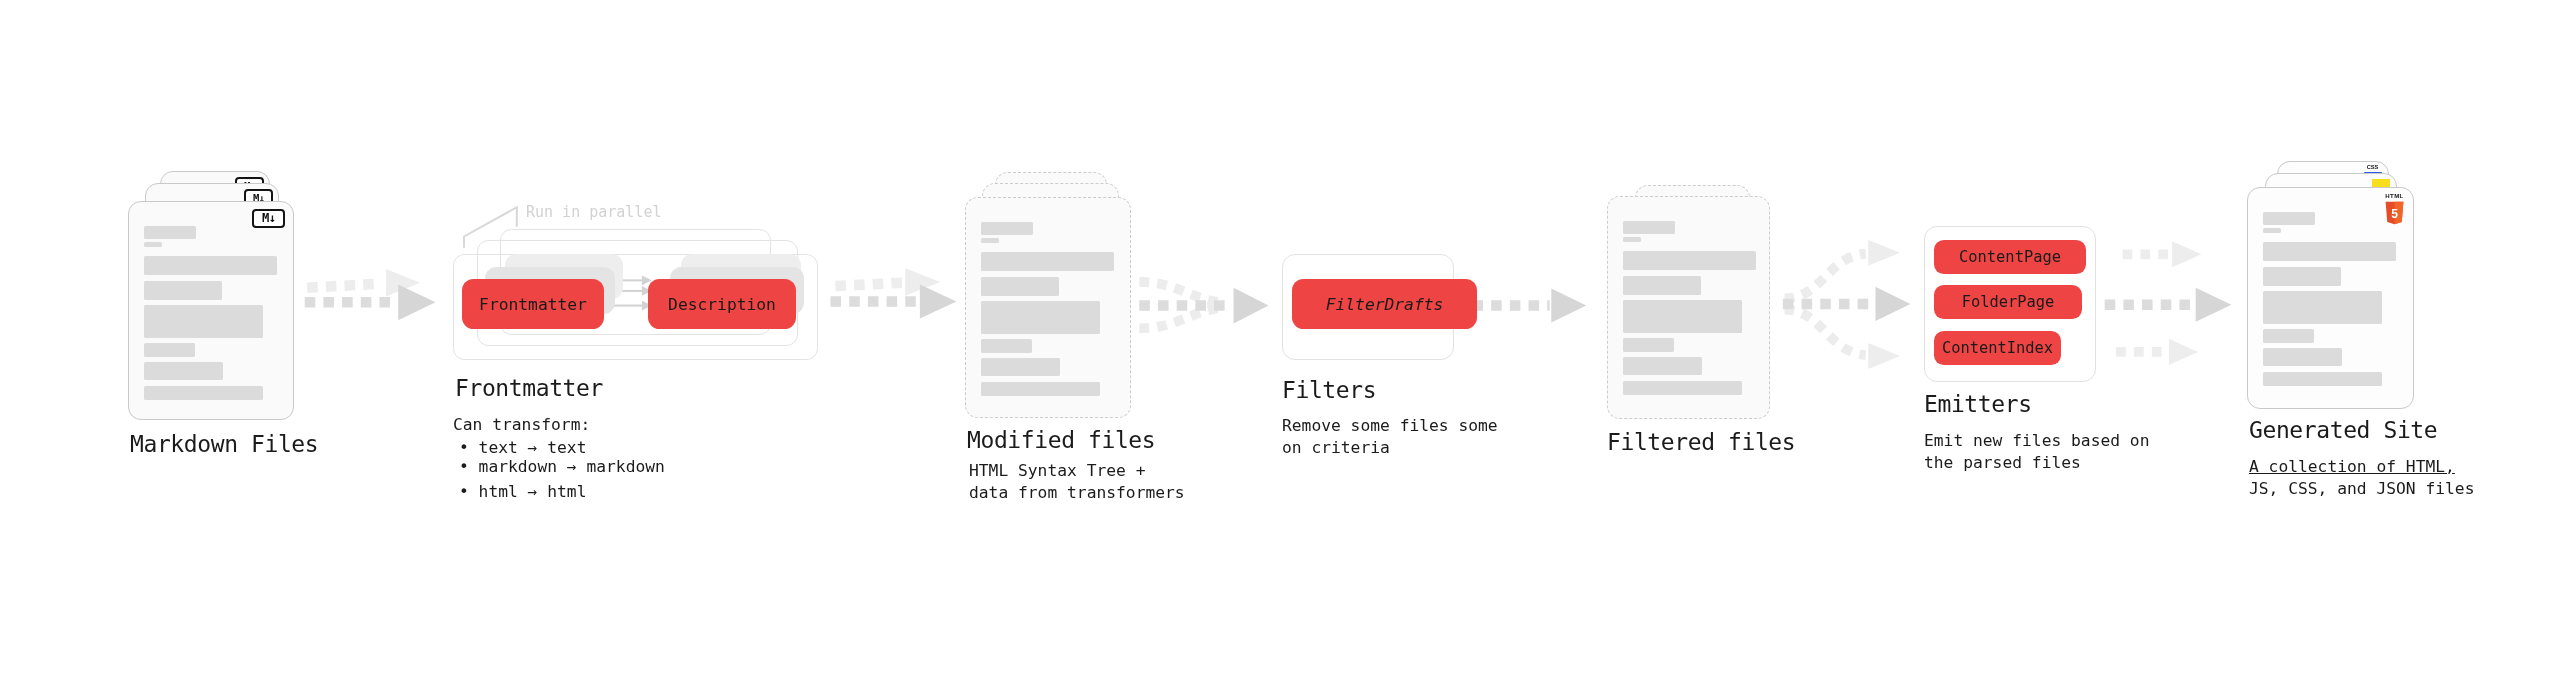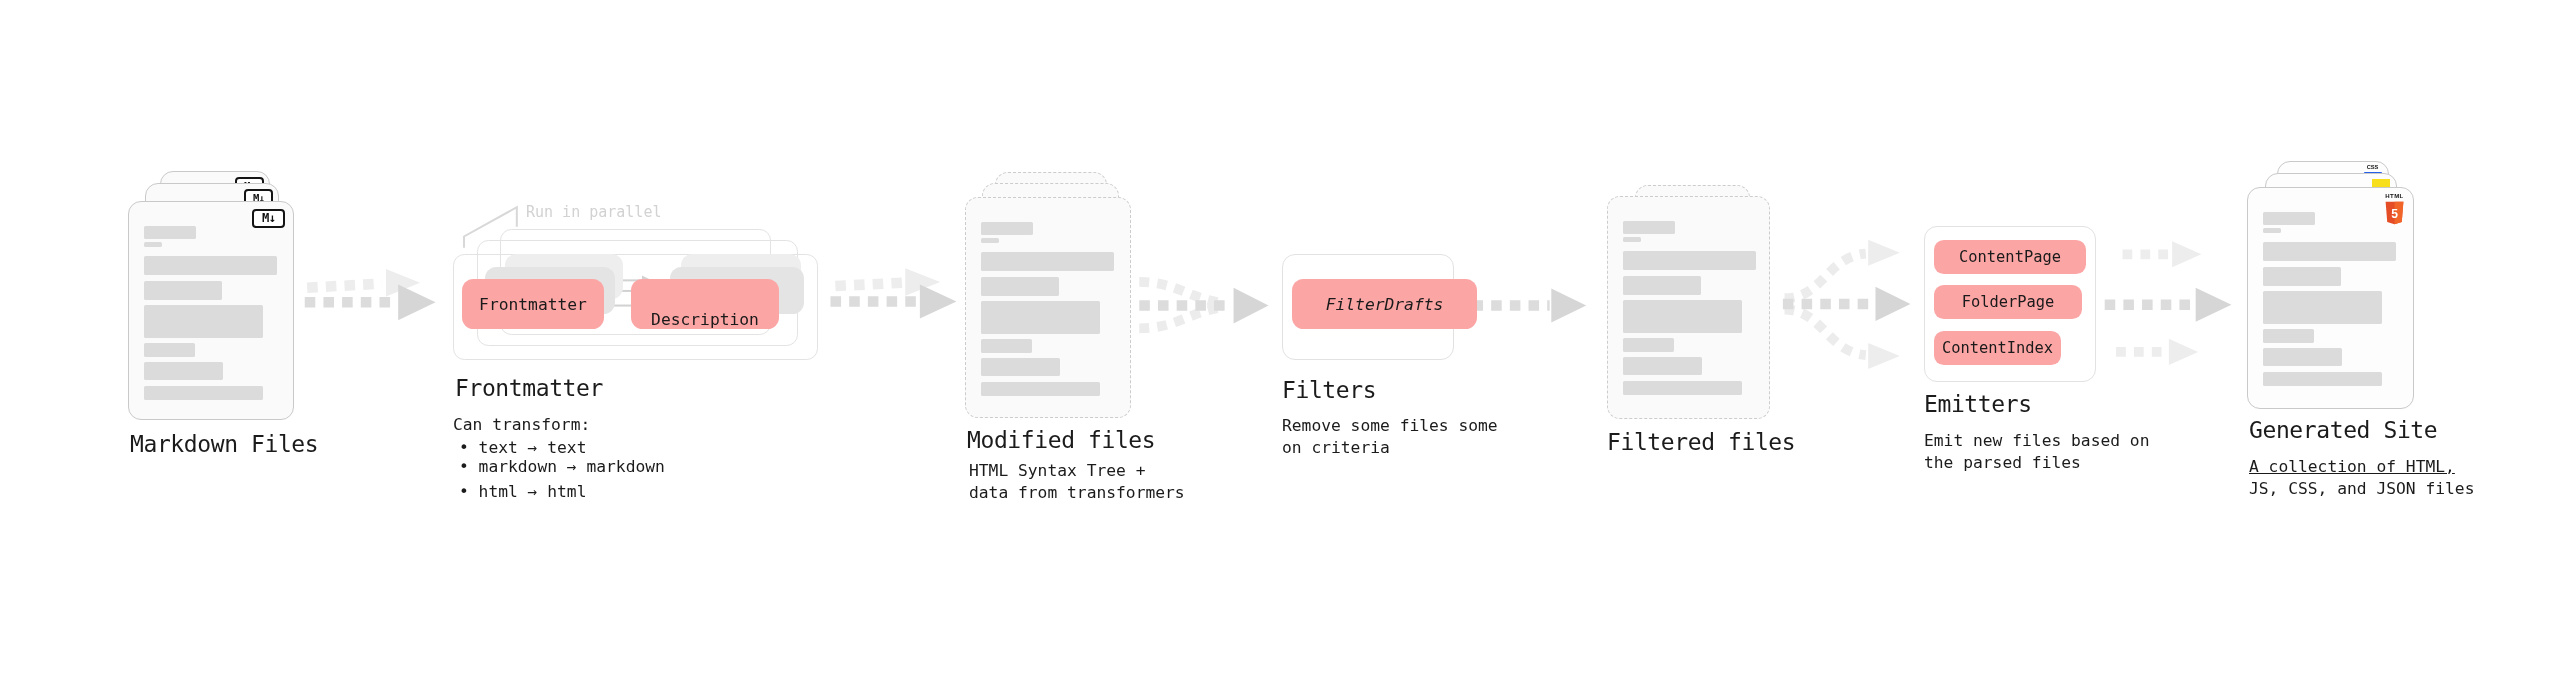--- a/index.html
+++ b/index.html
@@ -31,21 +31,21 @@
     font-size:12.2px;font-weight:bold;color:#141414;letter-spacing:-0.8px;}
   .md-icon.small{width:29px;height:18px;font-size:10.6px;}
 
   
   .card{position:absolute;border:1.6px solid #e3e3e3;border-radius:11.4px;background:transparent;box-sizing:border-box;}
 
   
   .panel{position:absolute;background:#ffffff;border:1.6px solid #e2e2e2;border-radius:13px;box-sizing:border-box;}
 
   
-  .chip{position:absolute;background:#fca5a5;border-radius:11.4px;display:flex;align-items:center;
+  .chip{position:absolute;background:#ef4444;border-radius:11.4px;display:flex;align-items:center;
     justify-content:center;font-size:16.3px;color:#1a1a1a;white-space:nowrap;}
   .chip.ghost1{background:#e4e4e4;}
   .chip.ghost2{background:#eeeeee;}
   .chip.small{font-size:15.4px;border-radius:9.8px;}
 
   
   .stage-title{position:absolute;font-size:23px;line-height:24.4px;letter-spacing:-0.4px;color:#1b1b1b;white-space:nowrap;}
   .stage-sub{position:absolute;font-size:16.3px;line-height:22px;color:#1b1b1b;white-space:pre;}
   .annotation{position:absolute;font-size:15px;color:#d2d2d2;white-space:nowrap;}
 
@@ -153,21 +153,21 @@
     <div class="card" style="left:453px;top:254px;width:365px;height:106px;"></div>
 
     <div class="chip ghost2" style="left:505px;top:254px;width:118px;height:45px;"></div>
     <div class="chip ghost1" style="left:485px;top:267px;width:130px;height:47px;"></div>
     <div class="chip" style="left:462px;top:279px;width:142px;height:50px;">
         <span>Frontmatter</span>
       </div>
 
     <div class="chip ghost2" style="left:681px;top:254px;width:120px;height:45px;"></div>
     <div class="chip ghost1" style="left:670px;top:267px;width:134px;height:47px;"></div>
-    <div class="chip" style="left:631px;top:279px;width:148px;height:50px;align-items:flex-end;">
+    <div class="chip" style="left:648px;top:279px;width:148px;height:50px;">
         <span>Description</span>
       </div>
 
     <div class="stage-title" style="left:455px;top:376px;">Frontmatter</div>
     <div class="stage-sub" style="left:453px;top:414px;">Can transform:</div>
     <div class="stage-sub" style="left:459px;top:437px;">• text → text</div>
     <div class="stage-sub" style="left:459px;top:456px;">• markdown → markdown</div>
     <div class="stage-sub" style="left:459px;top:481px;">• html → html</div>
   </div>
 

